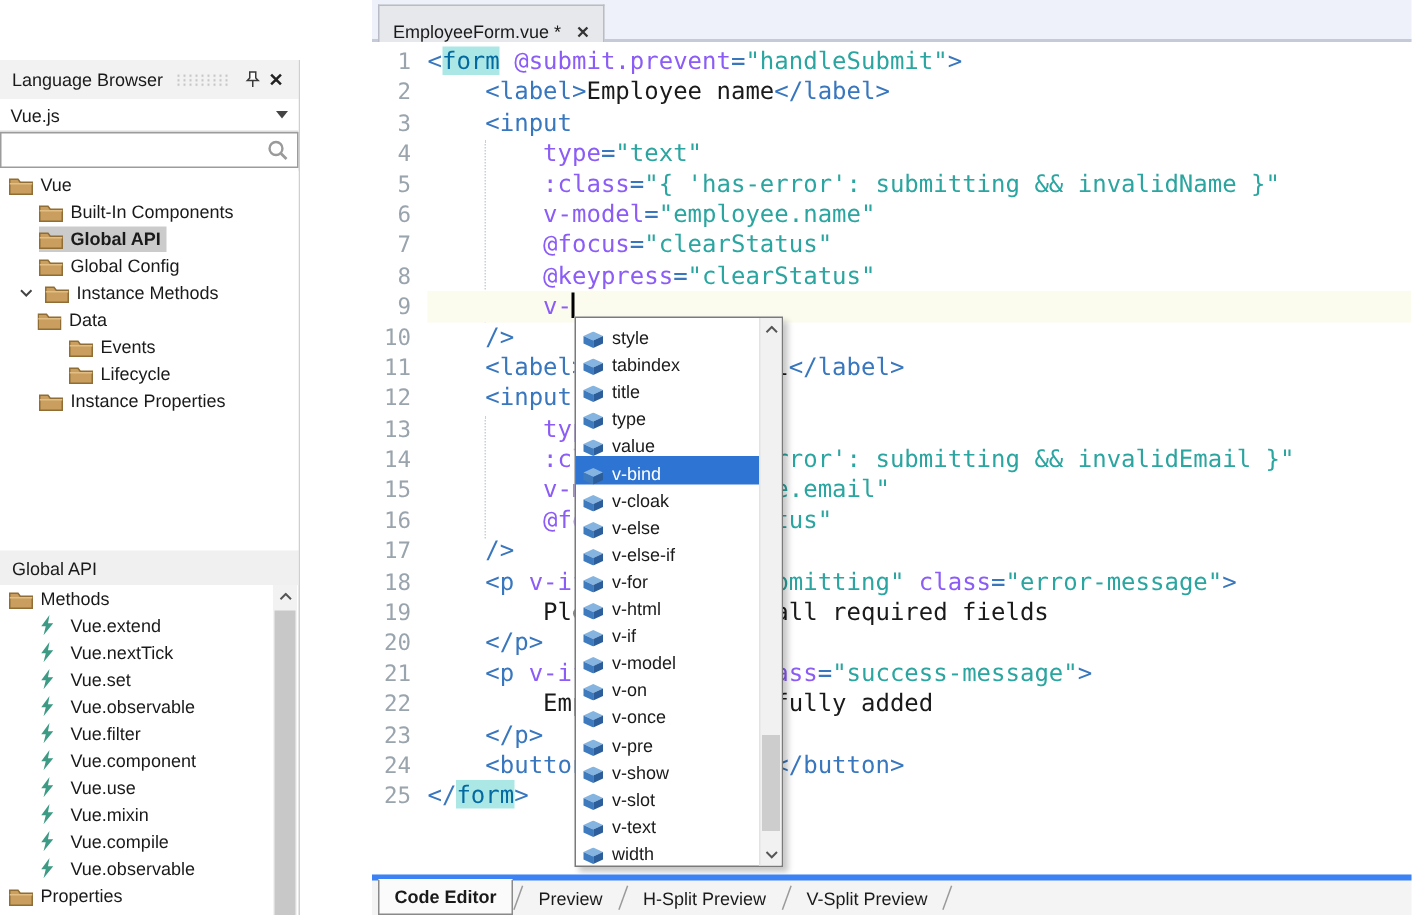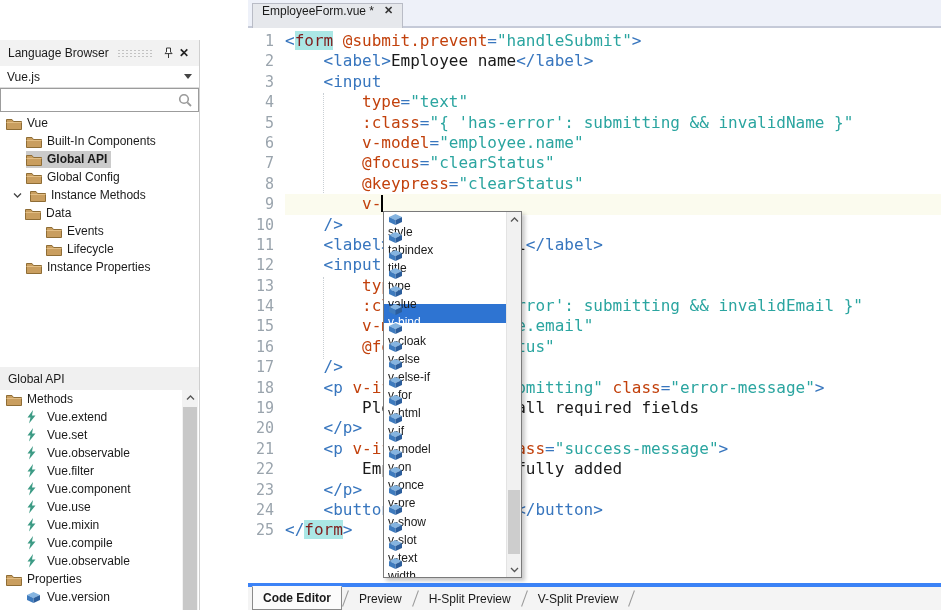--- a/index.html
+++ b/index.html
@@ -47,46 +47,46 @@
   .vs-up, .vs-down { position:absolute; left:0; right:0; height:16px; display:flex;
            align-items:center; justify-content:center; }
   .vs-up { top:0; } .vs-down { bottom:0; }
   .vs-thumb { position:absolute; left:1px; right:1px; top:17px; height:209px; background:#C8C8C8; }
 
   
   .editor { position:absolute; left:248px; top:0; width:693px; height:610px; background:#fff; }
   .tabbar { position:absolute; top:0; left:0; right:0; height:28px; background:#EEF1F9;
             border-bottom:2px solid #C5CAD8; }
   .doc-tab { position:absolute; left:4px; top:3px; height:25px; background:#E6E8EC;
-            border:1px solid #B9BCC6; border-bottom:none; display:flex; align-items:flex-start;
+            border:1px solid #B9BCC6; border-bottom:none; display:flex; align-items:flex-end;
             padding:0 9px; }
   .doc-tab .tab-close { margin-left:10px; font-size:11px; font-weight:bold; color:#333; }
 
   .code-area { position:absolute; top:30px; left:0; right:0; height:553px; background:#fff; overflow:hidden; }
   .codelines { position:absolute; top:1px; left:0; right:0; }
   .cline { display:flex; height:20.4px; line-height:20.4px;
            font-family:"DejaVu Sans Mono",monospace; font-size:16px; white-space:pre; }
   .cline .num { width:26px; text-align:right; color:#9AA4AD; font-size:15px; flex:none; }
   .cline .ct { flex:1; margin-left:11px; }
   .cline.current .ct { background:#FBFBEE; }
   .seg-t { color:#3876BE; }
-  .seg-a { color:#c2410c; }
+  .seg-a { color:#8b5cf6; }
   .seg-s { color:#2BA5A0; }
   .seg-x { color:#1A1A1A; }
-  .seg-th { color:#7f1d1d; background:#ABE7E5; }
+  .seg-th { color:#0369a1; background:#ABE7E5; }
   .cursor { display:inline-block; width:2px; height:17px; background:#000; vertical-align:-3px; }
   .guide { position:absolute; left:75px; width:0; border-left:1px dotted #C9CFD4; }
   .guide1 { top:63px; height:122px; }
   .guide2 { top:247px; height:82px; }
 
   
   .popup { position:absolute; left:135px; top:181px; width:139px; height:367px; background:#fff;
            border:1px solid #7A7A7A; box-shadow:3px 3px 4px rgba(0,0,0,0.22); display:flex; }
   .popup-list { flex:1; overflow:hidden; padding-top:2px; }
-  .prow { height:18.1px; display:flex; align-items:flex-start; padding-left:4px; white-space:nowrap;flex-direction:column; }
+  .prow { height:18.1px; display:flex; align-items:flex-end; padding-left:4px; white-space:nowrap; }
   .prow .picon { width:15px; height:11px; margin-right:5px; flex:none; }
   .prow.sel { background:#2E74D2; color:#fff; }
   .popup-scroll { width:15px; background:#F1F1F1; border-left:1px solid #E3E3E3; position:relative; flex:none; }
   .ps-up, .ps-down { position:absolute; left:0; right:0; height:15px; display:flex;
            align-items:center; justify-content:center; }
   .ps-up { top:0; } .ps-down { bottom:0; }
   .ps-thumb { position:absolute; left:1px; right:1px; top:278px; height:64px; background:#CDCDCD; }
 
   
   .bottomtabs { position:absolute; left:0; right:0; top:583px; height:27px; background:#F4F4F4;
@@ -254,20 +254,30 @@
           </span>
         </div>
         <div class="trow" style="padding-left: 26px;">
           <span class="tinner">
             <span class="ticon">
               <svg width="11" height="14" viewBox="0 0 11 14">
                 <polygon points="7,0 1.5,7.5 4.5,7.5 3,13.5 9.5,5.5 6,5.5" fill="#3D9B85"></polygon>
               </svg>
             </span>
             <span>Vue.extend</span>
+          </span>
+        </div>
+        <div class="trow" style="padding-left: 26px;">
+          <span class="tinner">
+            <span class="ticon">
+              <svg width="11" height="14" viewBox="0 0 11 14">
+                <polygon points="7,0 1.5,7.5 4.5,7.5 3,13.5 9.5,5.5 6,5.5" fill="#3D9B85"></polygon>
+              </svg>
+            </span>
+            <span>Vue.nextTick</span>
           </span>
         </div>
         <div class="trow" style="padding-left: 26px;">
           <span class="tinner">
             <span class="ticon">
               <svg width="11" height="14" viewBox="0 0 11 14">
                 <polygon points="7,0 1.5,7.5 4.5,7.5 3,13.5 9.5,5.5 6,5.5" fill="#3D9B85"></polygon>
               </svg>
             </span>
             <span>Vue.set</span>

